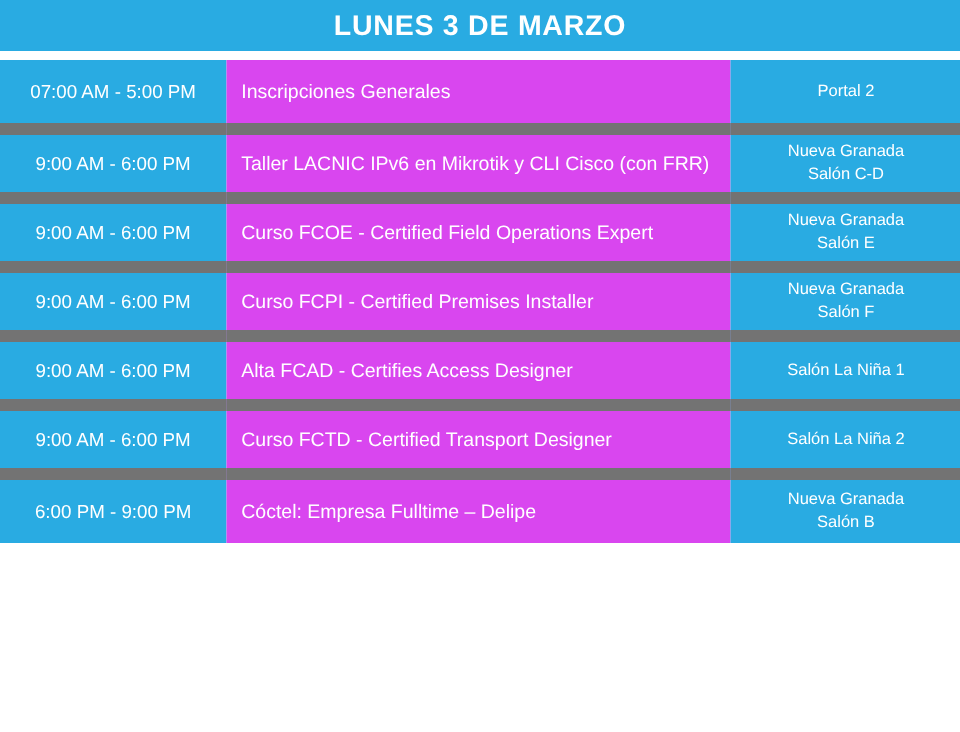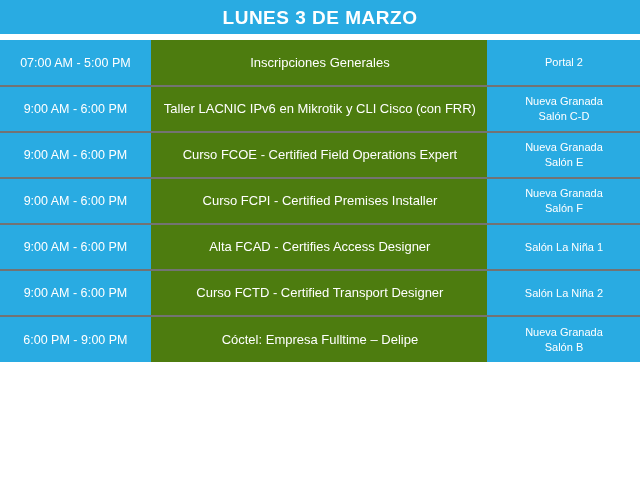--- a/index.html
+++ b/index.html
@@ -48,38 +48,38 @@
   }
   .col-time {
     width: 140px;
     background: #29abe2;
     color: #ffffff;
     font-size: 12.5px;
     text-align: center;
   }
   .col-desc {
     width: 312px;
-    background: #4d7c0f;
+    background: #d946ef;
     color: #ffffff;
     font-size: 13px;
-    text-align: center;
+    text-align: left;
     padding-left: 10px !important;
     line-height: 1.32;
   }
   .col-room {
     width: 142px;
     background: #29abe2;
     color: #ffffff;
     font-size: 11px;
     text-align: center;
     padding-left: 9px !important;
     line-height: 1.32;
   }
   tr.row-sep td {
-    border-bottom: 2px solid #737373;
+    border-bottom: 8px solid #737373;
   }
   tr.r1 td { height: 46px; }
   tr.r2 td { height: 46px; }
   .line2 { display: block; }
 </style>
 </head>
 <body>
 
 <div class="schedule">
   <div class="title-bar">LUNES 3 DE MARZO</div>

